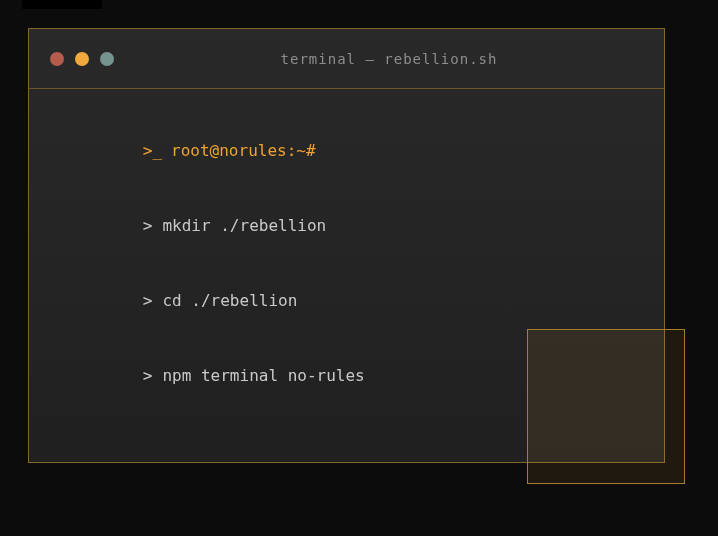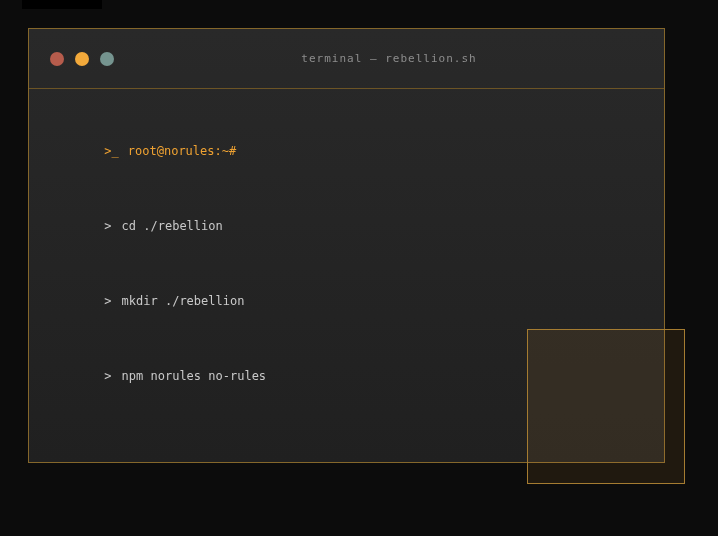--- a/index.html
+++ b/index.html
@@ -34,26 +34,26 @@
   }
   .title-bar{
     height:60px;
     border-bottom:1px solid var(--separator);
     display:flex;align-items:center;
   }
   .lights{display:flex;gap:11px;padding-left:21px;align-items:center;}
   .light{width:14px;height:14px;border-radius:50%;cursor:pointer;border:none;}
   .window-title{
     flex:1;text-align:center;
-    color:var(--title-text);font-size:11px;letter-spacing:1px;
+    color:var(--title-text);font-size:14px;letter-spacing:1px;
   }
   .terminal-body{
     position:relative;height:373px;
     padding:0 20px 0 32px;
-    font-size:12px;line-height:20px;
+    font-size:16px;line-height:20px;margin-left:24px;
   }
   .term-line{white-space:pre;}
   .prompt-line{margin-top:32px;color:var(--accent-orange);}
   .prompt-line .p-text{margin-left:9px;}
   .cmd{color:var(--muted-text);}
   .cmd .cmd-text{margin-left:10px;}
   .cmd-1{margin-top:25px;}
   .cmd-2,.cmd-3,.cmd-4{margin-top:15px;}
   .cmd-5{margin-top:25px;color:var(--accent-orange);}
   .highlight-overlay{
@@ -77,30 +77,30 @@
     </div>
     <div class="window-title">terminal — rebellion.sh</div>
   </div>
 
   <div class="terminal-body">
     <div class="term-line prompt-line">
       <span class="p-symbol">&gt;_</span><span class="p-text">root@norules:~#</span>
     </div>
 
 
+    <div class="term-line cmd cmd-2">
+      <span>&gt;</span><span class="cmd-text">mkdir ./rebellion</span>
+    </div>
+
     <div class="term-line cmd cmd-3">
       <span>&gt;</span><span class="cmd-text">cd ./rebellion</span>
     </div>
 
-    <div class="term-line cmd cmd-2">
-      <span>&gt;</span><span class="cmd-text">mkdir ./rebellion</span>
-    </div>
-
     <div class="term-line cmd cmd-4">
-      <span>&gt;</span><span class="cmd-text">npm norules no-rules</span>
+      <span>&gt;</span><span class="cmd-text">npm terminal no-rules</span>
     </div>
 
     <div class="term-line cmd cmd-5">
       
     </div>
   </div>
 </div>
 
 <div class="highlight-overlay"></div>
 

